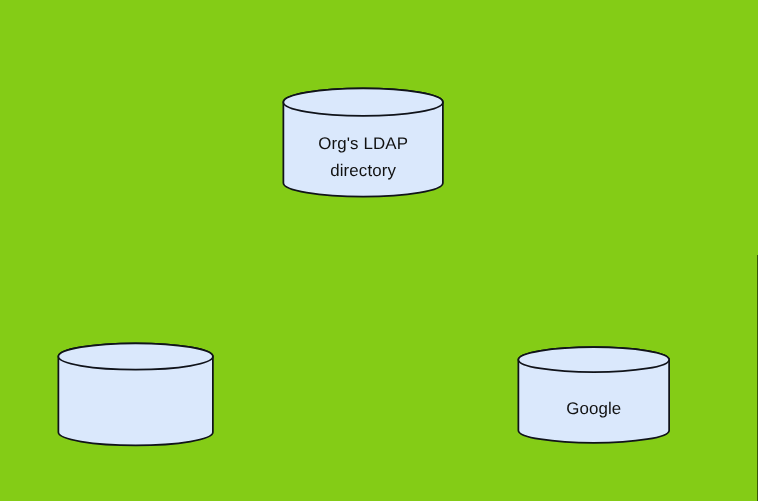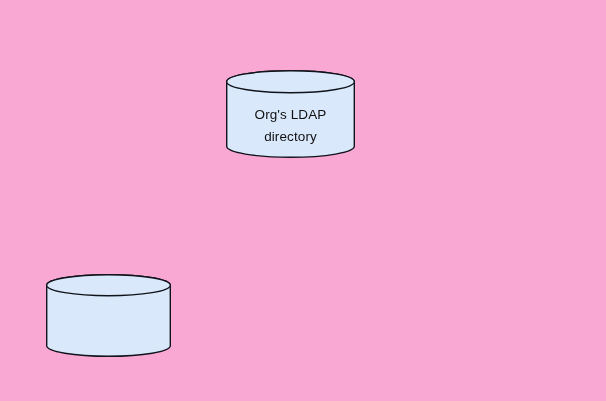--- a/index.html
+++ b/index.html
@@ -8,21 +8,21 @@
     padding: 0;
     background: #000000;
   }
   body {
     font-family: "Liberation Sans", sans-serif;
   }
   #canvas {
     position: relative;
     width: 606px;
     height: 401px;
-    background: #f9a8d4;
+    background: #84cc16;
     overflow: hidden;
   }
   .node {
     position: absolute;
   }
   .node svg {
     display: block;
     position: absolute;
     top: 0;
     left: 0;
@@ -56,14 +56,21 @@
 directory</div>
   </div>
 
   <div class="node" id="node-emm" style="left: 46px; top: 274px; width: 125px; height: 83px;">
     <svg id="svg-emm" xmlns="http://www.w3.org/2000/svg" width="125" height="83" viewBox="0 0 125 83">
         <path d="M 0.7 11.2 L 0.7 71.8 A 61.8 10.5 0 0 0 124.3 71.8 L 124.3 11.2 A 61.8 10.5 0 0 0 0.7 11.2 Z" fill="#dae8fc" stroke="#10131a" stroke-width="1.4" stroke-linejoin="round"></path>
         <ellipse cx="62.5" cy="11.2" rx="61.8" ry="10.5" fill="#dae8fc" stroke="#10131a" stroke-width="1.4"></ellipse>
       </svg>
   </div>
 
+  <div class="node" id="node-google" style="left: 414px; top: 277px; width: 122px; height: 78px;">
+    <svg id="svg-google" xmlns="http://www.w3.org/2000/svg" width="122" height="78" viewBox="0 0 122 78">
+        <path d="M 0.7 10.7 L 0.7 67.3 A 60.3 10 0 0 0 121.3 67.3 L 121.3 10.7 A 60.3 10 0 0 0 0.7 10.7 Z" fill="#dae8fc" stroke="#10131a" stroke-width="1.4" stroke-linejoin="round"></path>
+        <ellipse cx="61" cy="10.7" rx="60.3" ry="10" fill="#dae8fc" stroke="#10131a" stroke-width="1.4"></ellipse>
+      </svg>
+    <div class="node-label" id="label-google" style="color: rgb(17, 17, 17); top: 39.065px;">Google</div>
+  </div>
 
 </div>
 
 </body></html>

